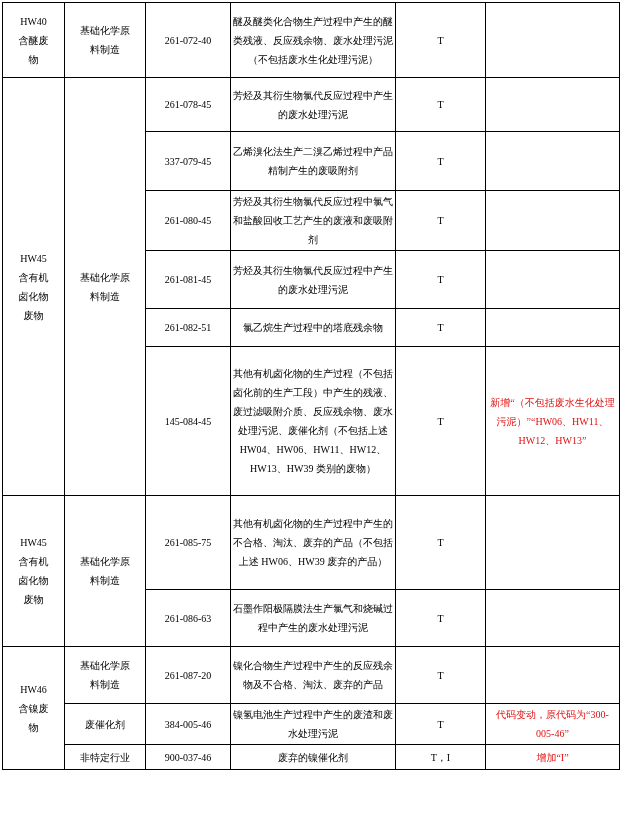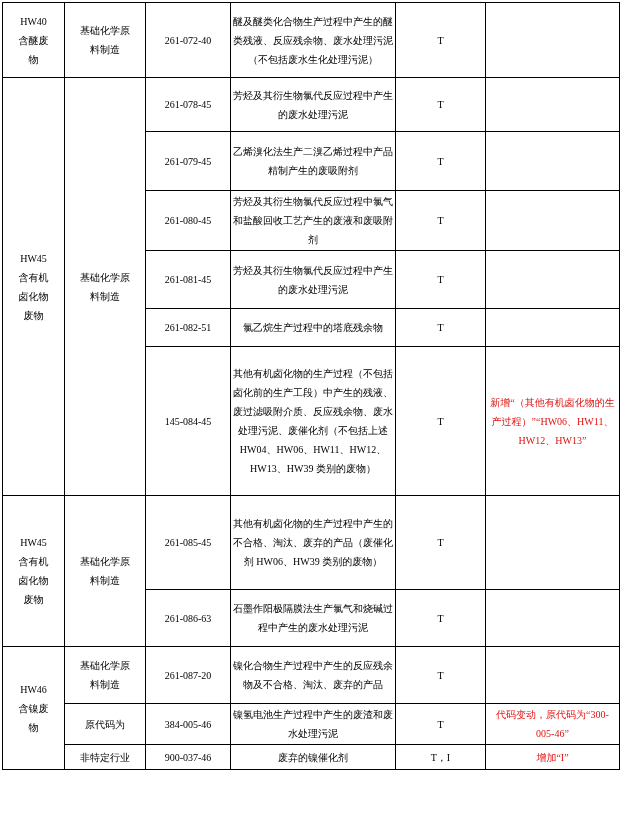--- a/index.html
+++ b/index.html
@@ -84,21 +84,21 @@
 卤化物
 废物</td>
       <td class="c-ind" rowspan="6">基础化学原
 料制造</td>
       <td class="c-code">261-078-45</td>
       <td class="c-desc">芳烃及其衍生物氯代反应过程中产生的废水处理污泥</td>
       <td class="c-haz">T</td>
       <td class="c-note"></td>
     </tr>
     <tr style="height:59px">
-      <td class="c-code">261-079-45</td>
+      <td class="c-code">337-079-45</td>
       <td class="c-desc">乙烯溴化法生产二溴乙烯过程中产品精制产生的废吸附剂</td>
       <td class="c-haz">T</td>
       <td class="c-note"></td>
     </tr>
     <tr style="height:57px">
       <td class="c-code">261-080-45</td>
       <td class="c-desc">芳烃及其衍生物氯代反应过程中氯气和盐酸回收工艺产生的废液和废吸附剂</td>
       <td class="c-haz">T</td>
       <td class="c-note"></td>
     </tr>
@@ -111,32 +111,32 @@
     <tr style="height:38px">
       <td class="c-code">261-082-51</td>
       <td class="c-desc">氯乙烷生产过程中的塔底残余物</td>
       <td class="c-haz">T</td>
       <td class="c-note"></td>
     </tr>
     <tr style="height:149px">
       <td class="c-code">145-084-45</td>
       <td class="c-desc">其他有机卤化物的生产过程（不包括卤化前的生产工段）中产生的残液、废过滤吸附介质、反应残余物、废水处理污泥、废催化剂（不包括上述 HW04、HW06、HW11、HW12、HW13、HW39 类别的废物）</td>
       <td class="c-haz">T</td>
-      <td class="c-note">新增“（其他有机卤化物的生产过程）”“HW06、HW11、HW12、HW13”</td>
+      <td class="c-note">新增“（不包括废水生化处理污泥）”“HW06、HW11、HW12、HW13”</td>
     </tr>
 
     <tr style="height:94px">
       <td class="c-cat" rowspan="2">HW45
 含有机
 卤化物
 废物</td>
       <td class="c-ind" rowspan="2">基础化学原
 料制造</td>
-      <td class="c-code">261-085-45</td>
-      <td class="c-desc">其他有机卤化物的生产过程中产生的不合格、淘汰、废弃的产品（废催化剂 HW06、HW39 类别的废物）</td>
+      <td class="c-code">261-085-75</td>
+      <td class="c-desc">其他有机卤化物的生产过程中产生的不合格、淘汰、废弃的产品（不包括上述 HW06、HW39 废弃的产品）</td>
       <td class="c-haz">T</td>
       <td class="c-note"></td>
     </tr>
     <tr style="height:57px">
       <td class="c-code">261-086-63</td>
       <td class="c-desc">石墨作阳极隔膜法生产氯气和烧碱过程中产生的废水处理污泥</td>
       <td class="c-haz">T</td>
       <td class="c-note"></td>
     </tr>
 
@@ -145,21 +145,21 @@
 含镍废
 物</td>
       <td class="c-ind">基础化学原
 料制造</td>
       <td class="c-code">261-087-20</td>
       <td class="c-desc">镍化合物生产过程中产生的反应残余物及不合格、淘汰、废弃的产品</td>
       <td class="c-haz">T</td>
       <td class="c-note"></td>
     </tr>
     <tr style="height:37px">
-      <td class="c-ind">原代码为</td>
+      <td class="c-ind">废催化剂</td>
       <td class="c-code">384-005-46</td>
       <td class="c-desc">镍氢电池生产过程中产生的废渣和废水处理污泥</td>
       <td class="c-haz">T</td>
       <td class="c-note">代码变动，原代码为“300-005-46”</td>
     </tr>
     <tr style="height:25px">
       <td class="c-ind">非特定行业</td>
       <td class="c-code">900-037-46</td>
       <td class="c-desc">废弃的镍催化剂</td>
       <td class="c-haz">T，I</td>

